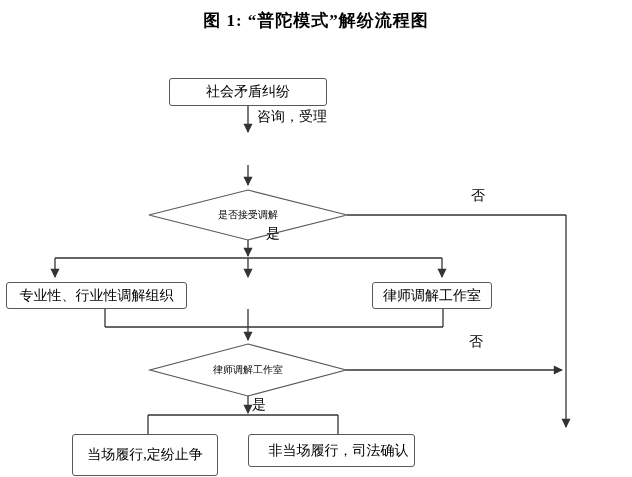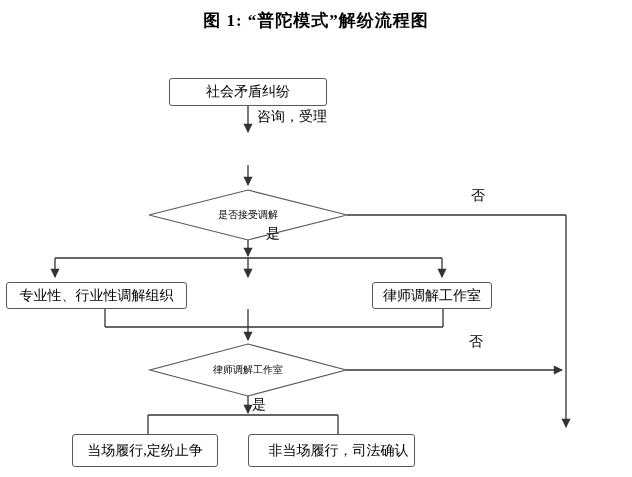--- a/index.html
+++ b/index.html
@@ -91,21 +91,21 @@
   </svg>
 
   <div class="node" style="left:169px;top:78px;width:158px;height:28px;">社会矛盾纠纷</div>
 
 
   <div class="node" style="left:6px;top:282px;width:181px;height:27px;">专业性、行业性调解组织</div>
 
 
   <div class="node" style="left:372px;top:282px;width:120px;height:27px;">律师调解工作室</div>
 
-  <div class="node" style="left:72px;top:434px;width:146px;height:33px;">当场履行,定纷止争</div>
+  <div class="node" style="left:72px;top:434px;width:146px;height:42px;">当场履行,定纷止争</div>
 
   <div class="node" style="left:248px;top:434px;width:167px;height:33px;padding-left:14px;">非当场履行，司法确认</div>
 
 
   <div class="dtext" style="left:148px;top:192px;width:200px;height:46px;">是否接受调解</div>
 
   <div class="dtext" style="left:148px;top:346px;width:200px;height:48px;">律师调解工作室</div>
 
   <div class="elabel" style="left:257px;top:110px;">咨询，受理</div>
 

